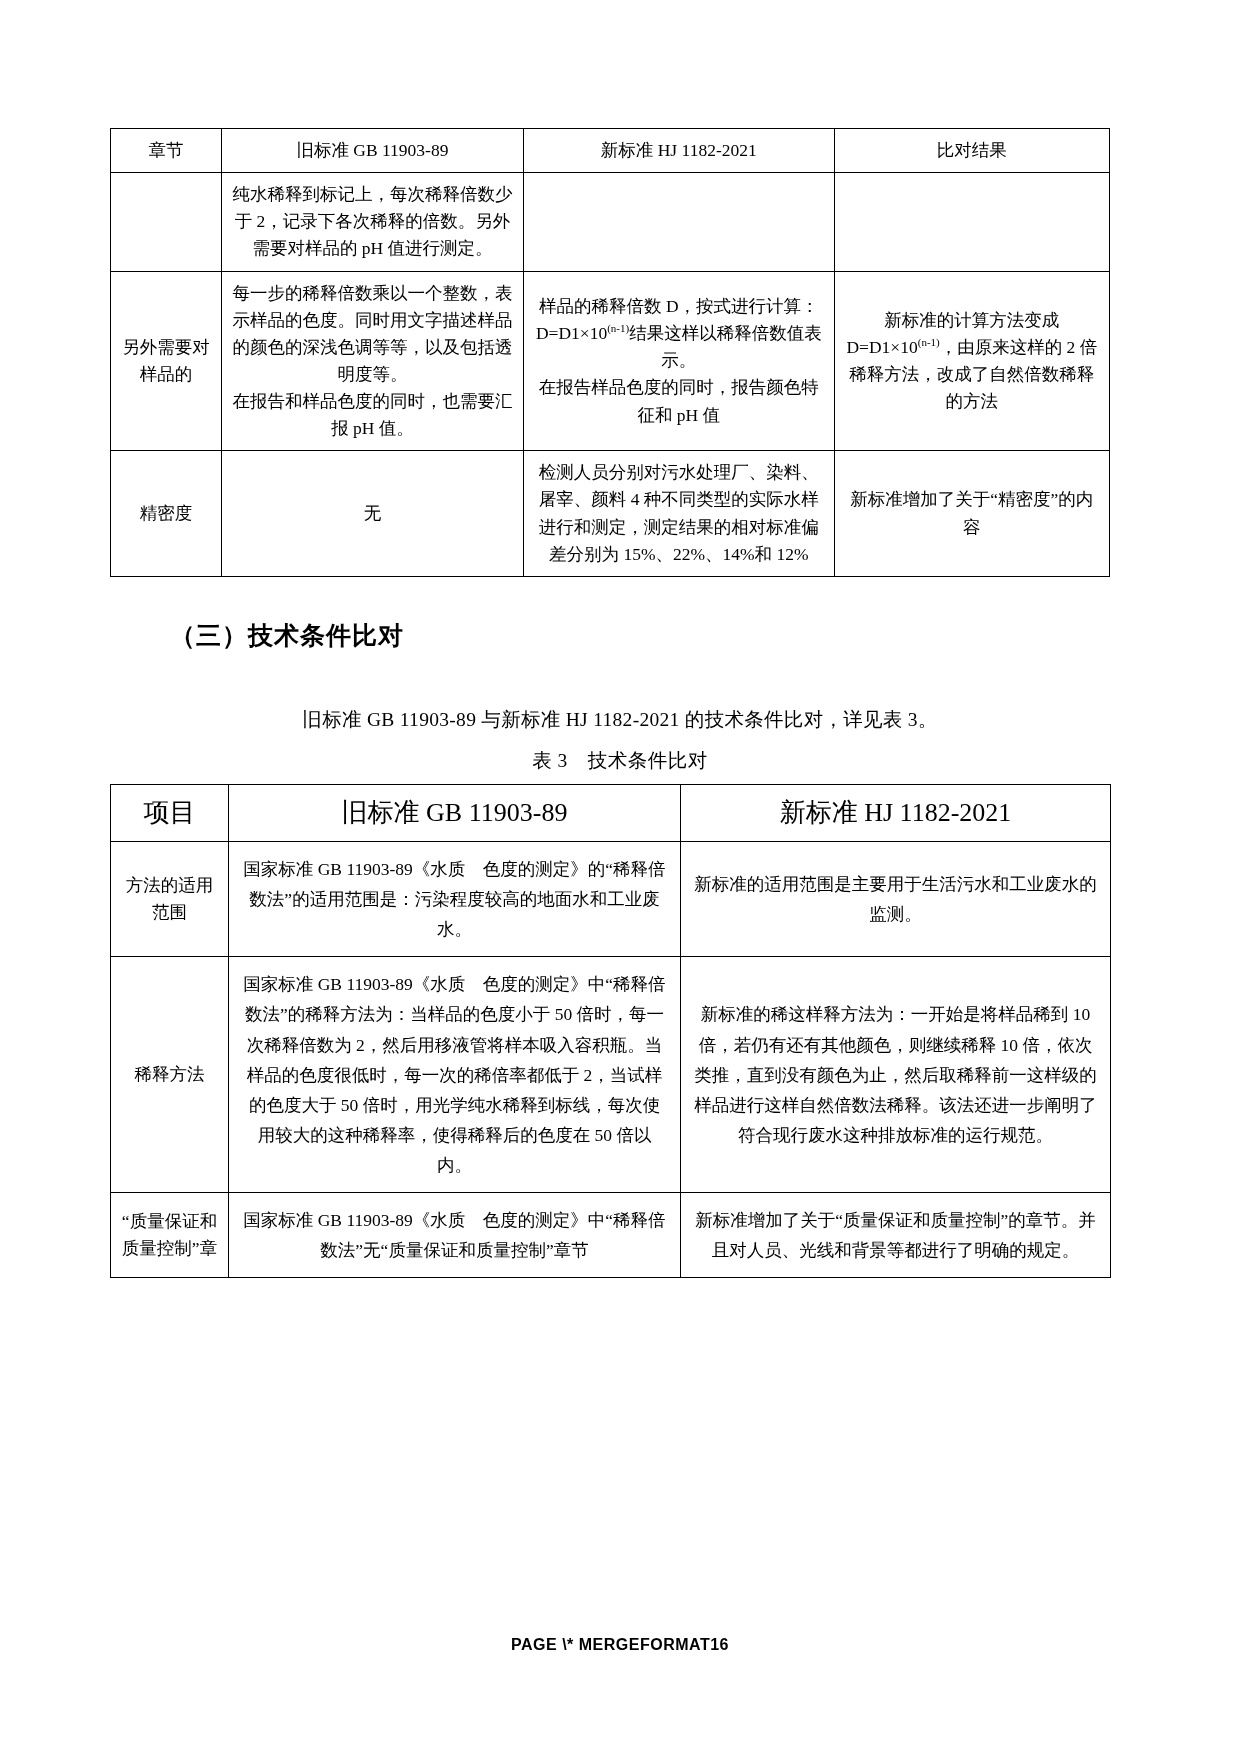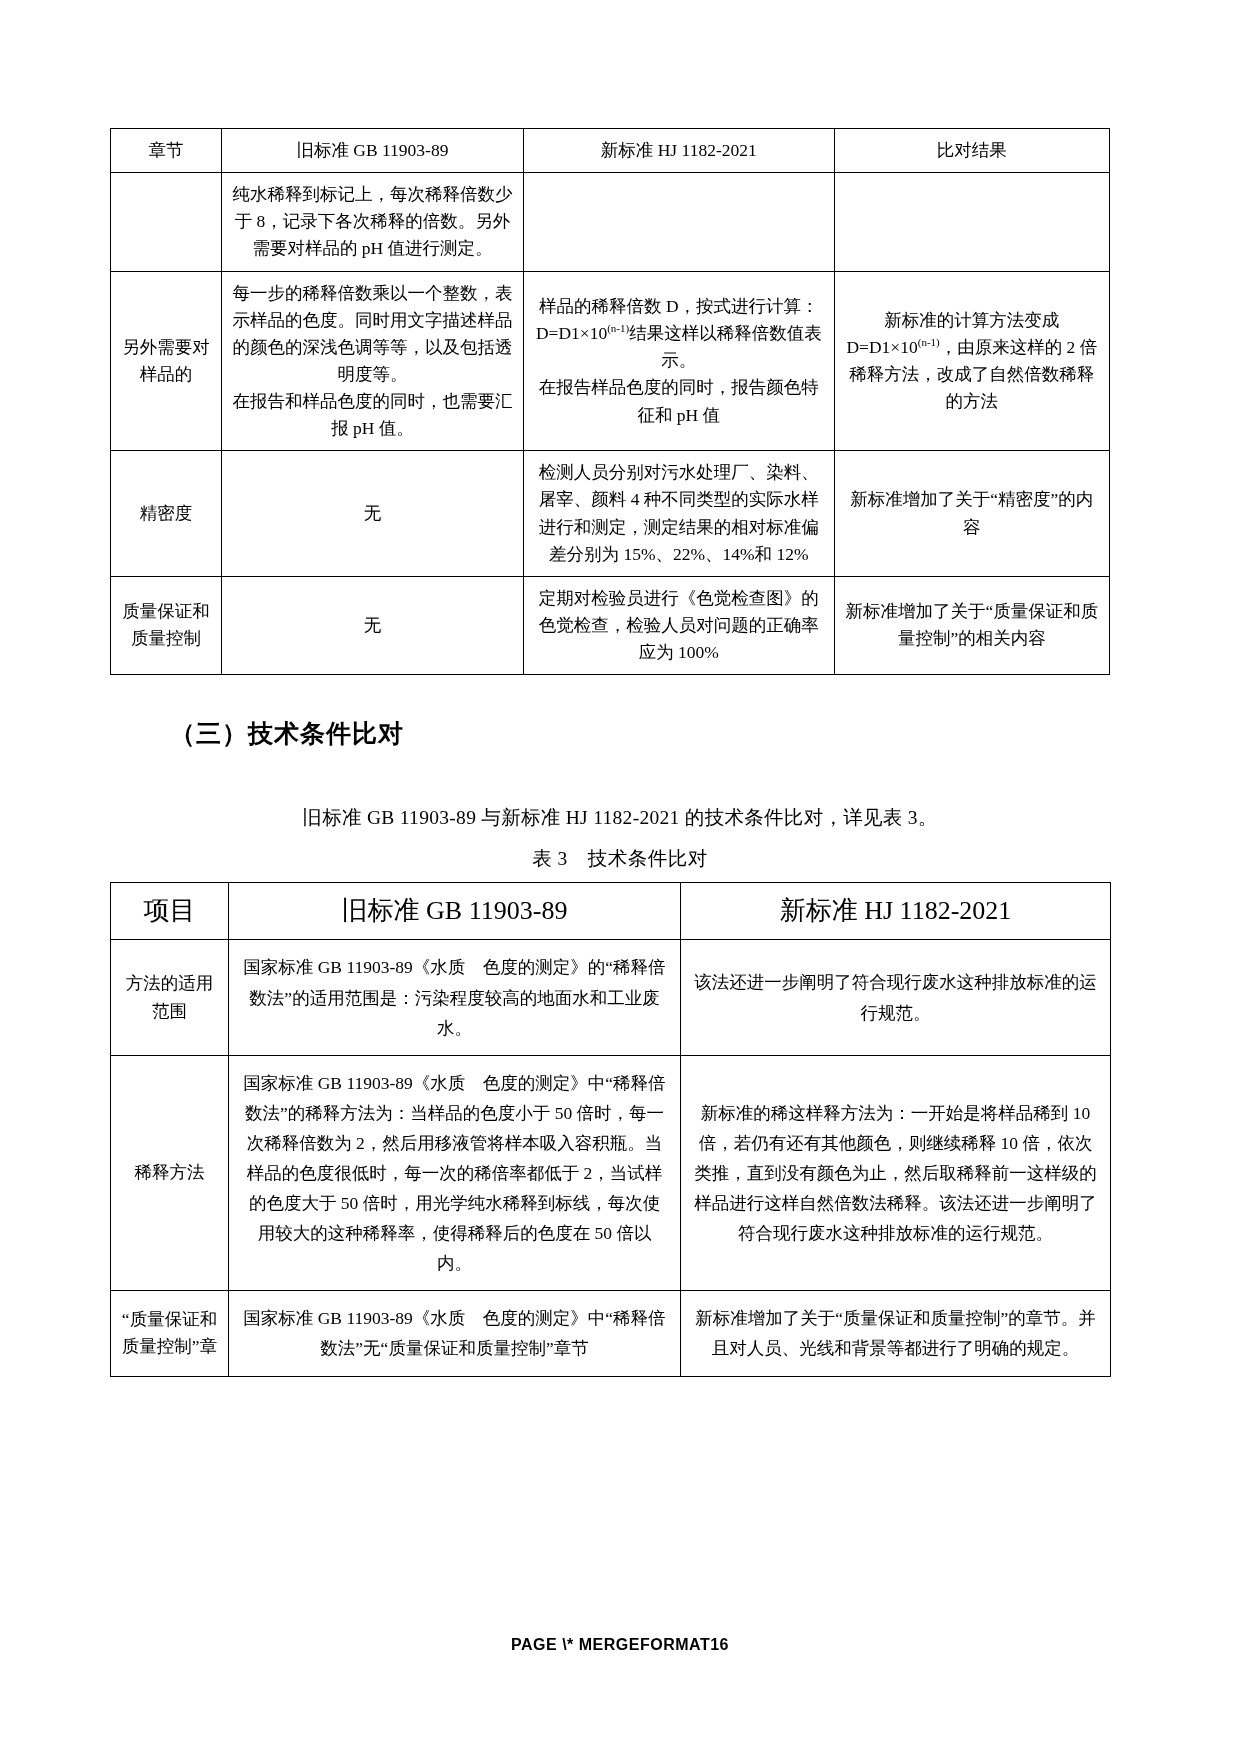--- a/index.html
+++ b/index.html
@@ -109,21 +109,21 @@
       <tbody>
         <tr class="hdr">
           <td>章节</td>
           <td>旧标准 GB 11903-89</td>
           <td>新标准 HJ 1182-2021</td>
           <td>比对结果</td>
         </tr>
 
         <tr>
           <td></td>
-          <td style="text-align:center;">纯水稀释到标记上，每次稀释倍数少于 8，记录下各次稀释的倍数。另外需要对样品的 pH 值进行测定。</td>
+          <td style="text-align:center;">纯水稀释到标记上，每次稀释倍数少于 2，记录下各次稀释的倍数。另外需要对样品的 pH 值进行测定。</td>
           <td></td>
           <td></td>
         </tr>
 
         <tr>
           <td>另外需要对样品的</td>
           <td style="white-space:pre-line;">每一步的稀释倍数乘以一个整数，表示样品的色度。同时用文字描述样品的颜色的深浅色调等等，以及包括透明度等。
 在报告和样品色度的同时，也需要汇报 pH 值。</td>
           <td>
             <span>样品的稀释倍数 D，按式进行计算：D=D1×10</span><span class="sup">(n-1)</span><span style="white-space:pre-line;">结果这样以稀释倍数值表示。
@@ -134,26 +134,20 @@
           </td>
         </tr>
 
         <tr>
           <td>精密度</td>
           <td>无</td>
           <td>检测人员分别对污水处理厂、染料、屠宰、颜料 4 种不同类型的实际水样进行和测定，测定结果的相对标准偏差分别为 15%、22%、14%和 12%</td>
           <td>新标准增加了关于“精密度”的内容</td>
         </tr>
 
-        <tr>
-          <td>质量保证和质量控制</td>
-          <td>无</td>
-          <td>定期对检验员进行《色觉检查图》的色觉检查，检验人员对问题的正确率应为 100%</td>
-          <td>新标准增加了关于“质量保证和质量控制”的相关内容</td>
-        </tr>
       </tbody>
     </table>
   </div>
 
   <h2 class="section-title">（三）技术条件比对</h2>
 
   <p class="body-para">旧标准 GB 11903-89 与新标准 HJ 1182-2021 的技术条件比对，详见表 3。</p>
 
   <p class="table-caption">表 3　技术条件比对</p>
 
@@ -167,21 +161,21 @@
       <tbody>
         <tr class="hdr">
           <td>项目</td>
           <td>旧标准 GB 11903-89</td>
           <td>新标准 HJ 1182-2021</td>
         </tr>
 
         <tr>
           <td>方法的适用范围</td>
           <td class="body-cell">国家标准 GB 11903-89《水质　色度的测定》的“稀释倍数法”的适用范围是：污染程度较高的地面水和工业废水。</td>
-          <td class="body-cell">该法还进一步阐明了符合现行废水这种排放标准的运行规范。</td>
+          <td class="body-cell">新标准的适用范围是主要用于生活污水和工业废水的监测。</td>
         </tr>
 
         <tr>
           <td>稀释方法</td>
           <td class="body-cell">国家标准 GB 11903-89《水质　色度的测定》中“稀释倍数法”的稀释方法为：当样品的色度小于 50 倍时，每一次稀释倍数为 2，然后用移液管将样本吸入容积瓶。当样品的色度很低时，每一次的稀倍率都低于 2，当试样的色度大于 50 倍时，用光学纯水稀释到标线，每次使用较大的这种稀释率，使得稀释后的色度在 50 倍以内。</td>
           <td class="body-cell">新标准的稀这样释方法为：一开始是将样品稀到 10 倍，若仍有还有其他颜色，则继续稀释 10 倍，依次类推，直到没有颜色为止，然后取稀释前一这样级的样品进行这样自然倍数法稀释。该法还进一步阐明了符合现行废水这种排放标准的运行规范。</td>
         </tr>
 
         <tr>
           <td>“质量保证和质量控制”章</td>

